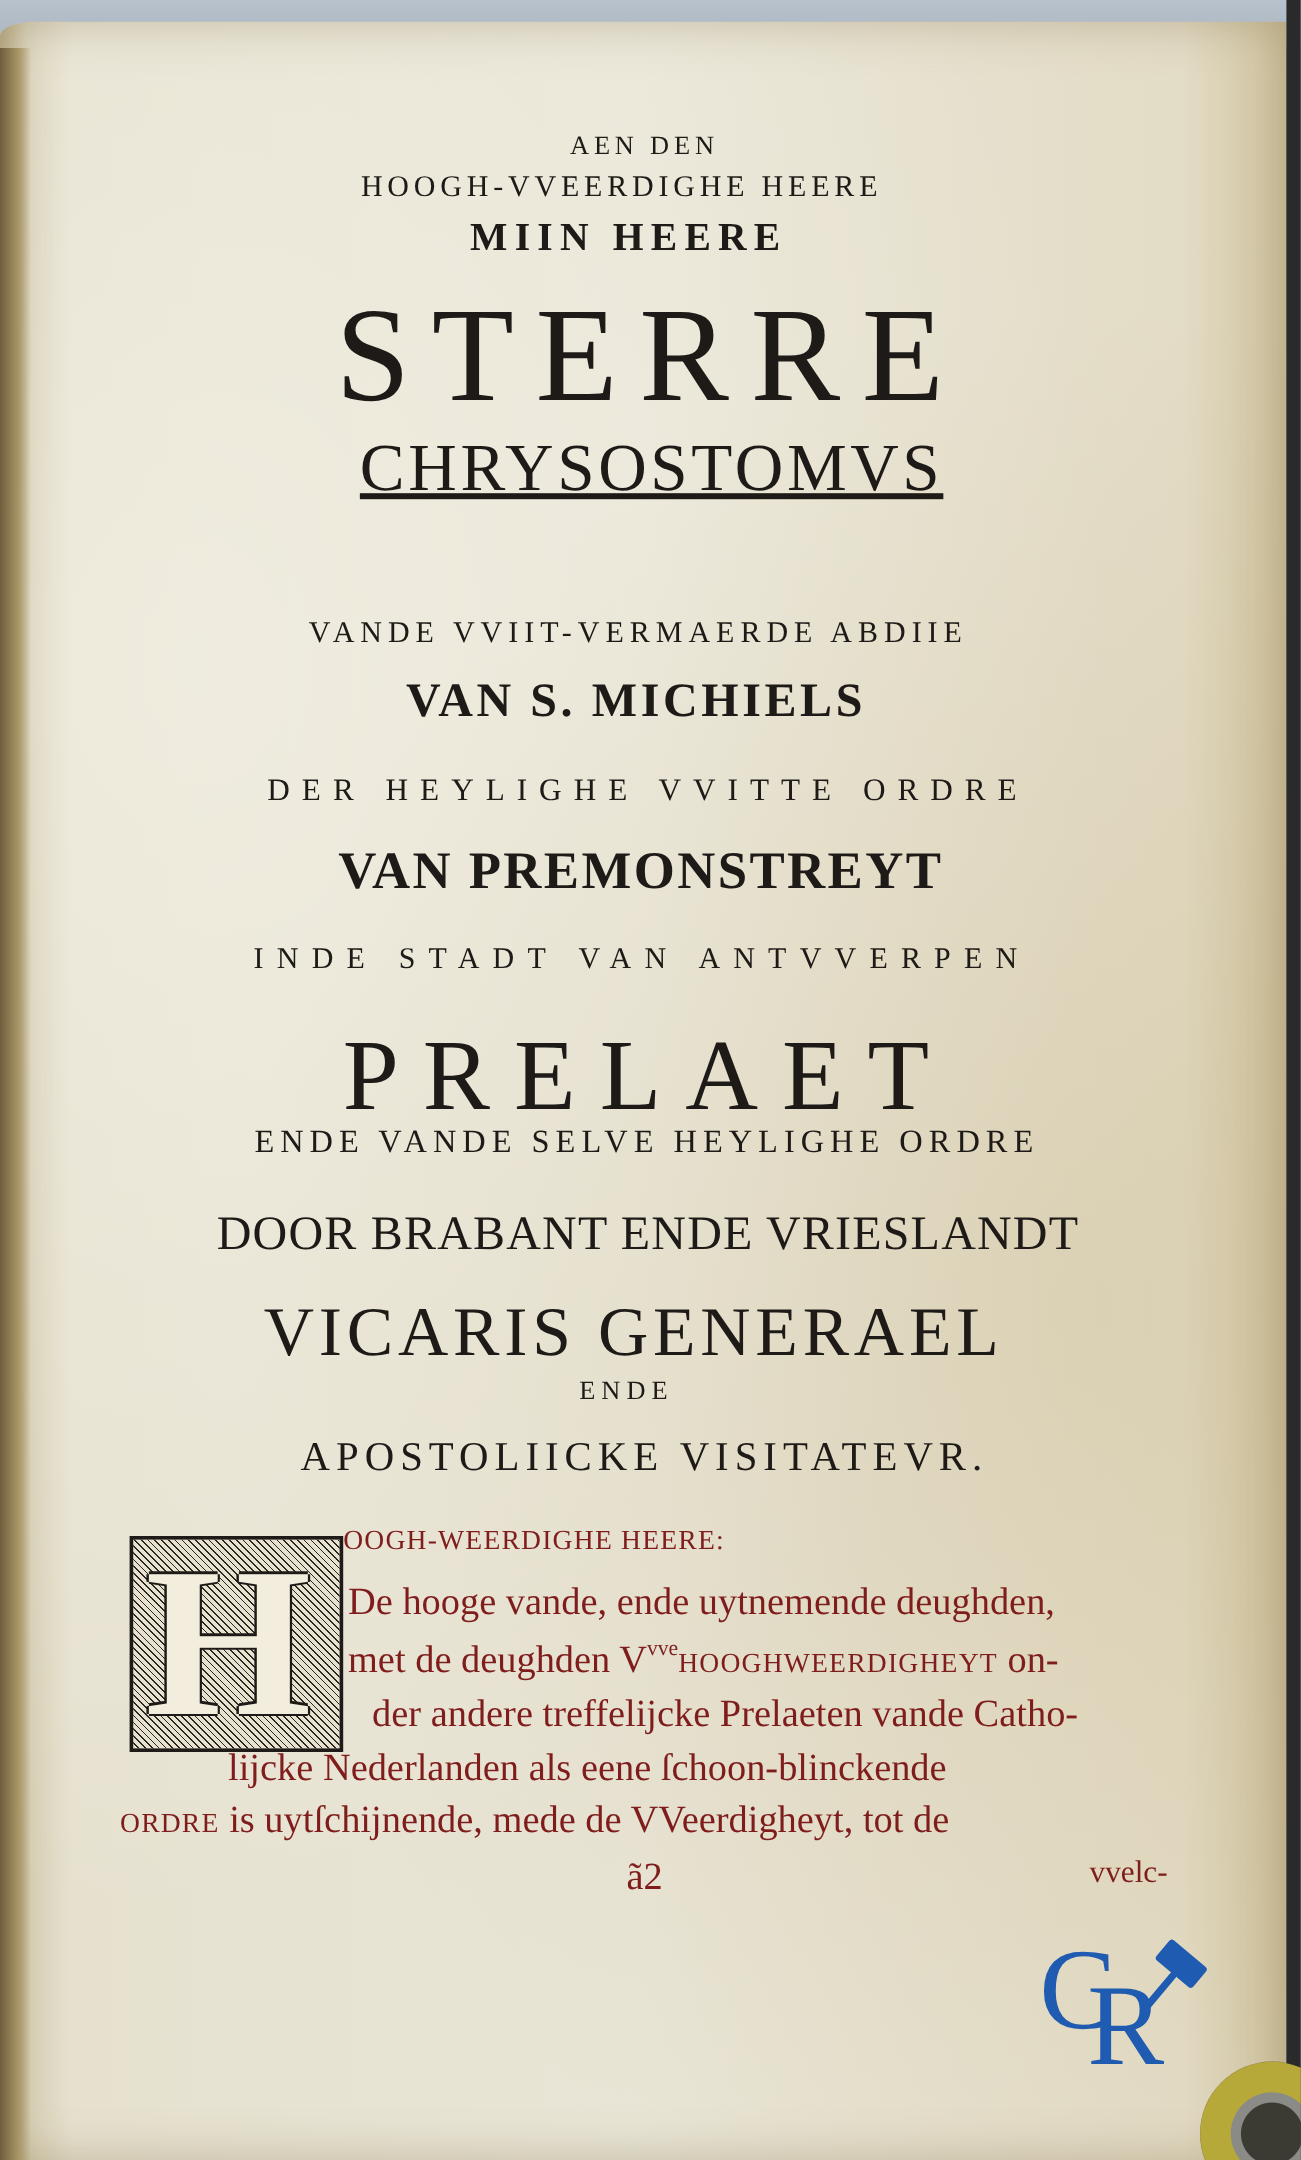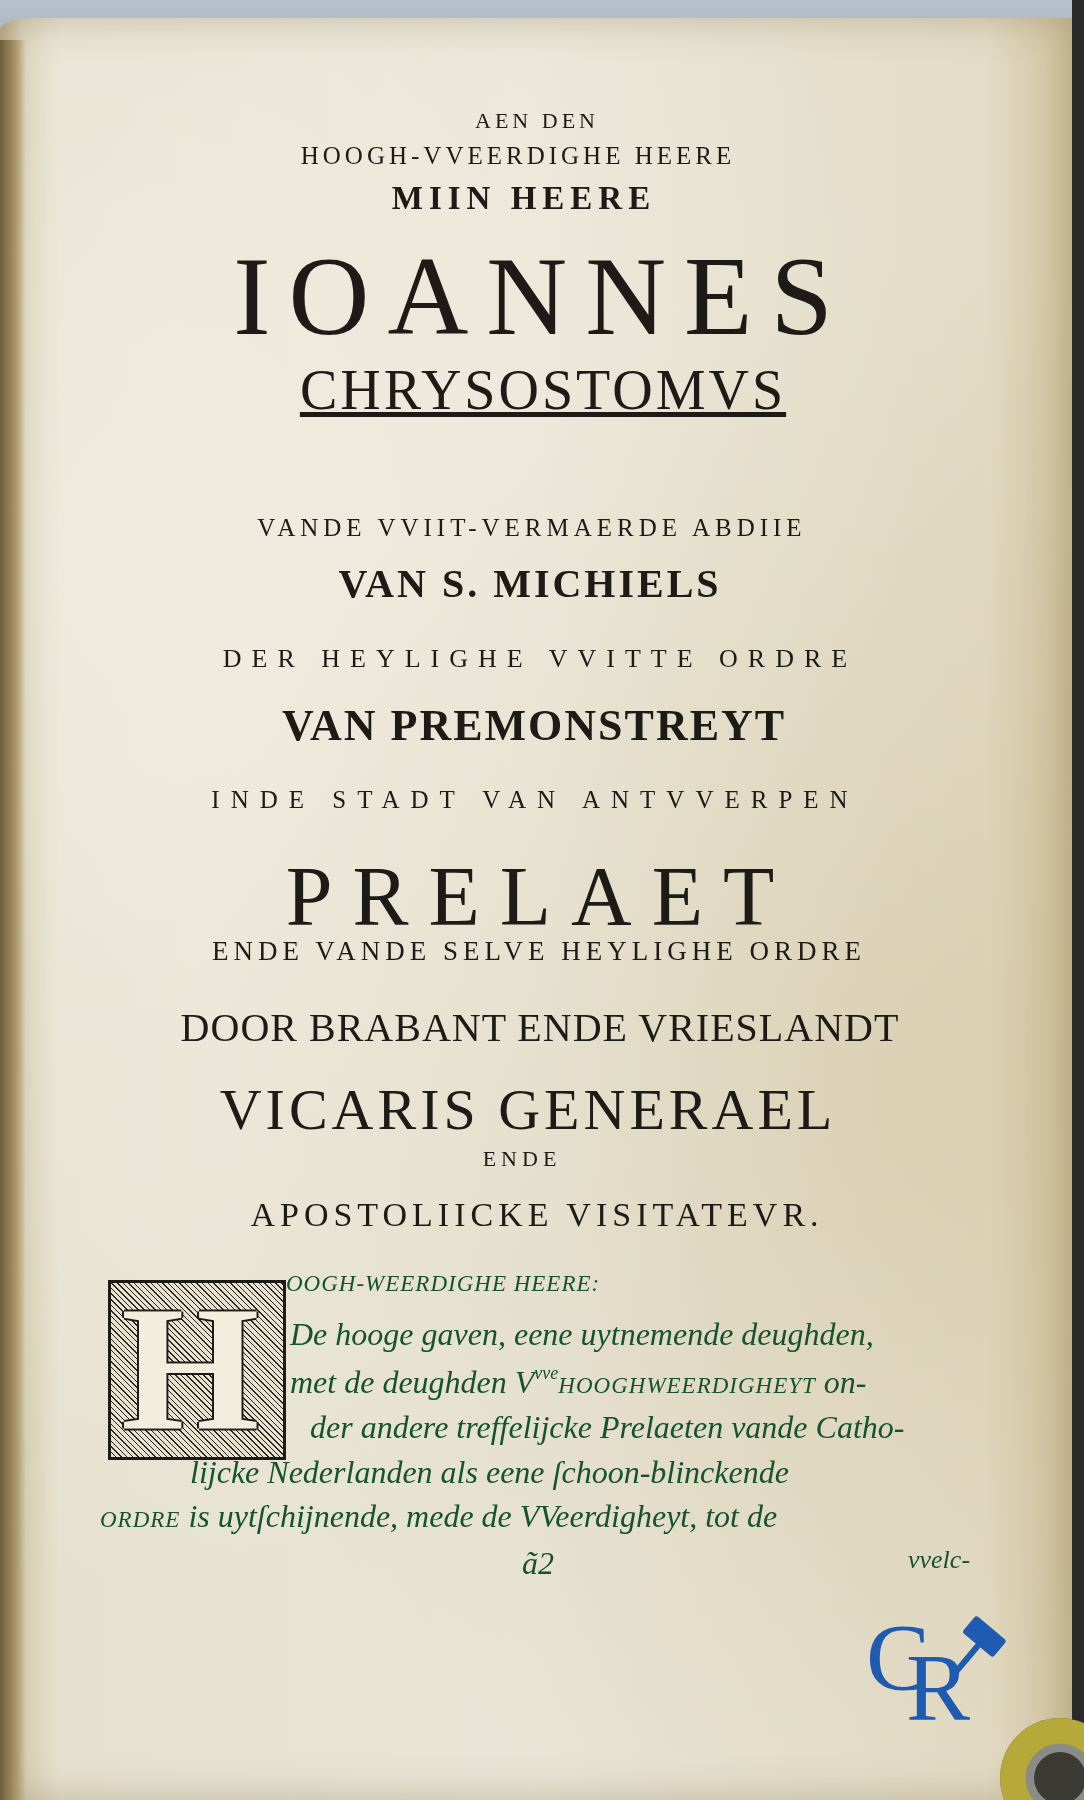--- a/index.html
+++ b/index.html
@@ -32,21 +32,21 @@
   #l7 { top:560px; font-size:40px; letter-spacing:3px; font-weight:bold; left:-12px; }
   #l8 { top:644px; font-size:26px; letter-spacing:10px; left:-2px; }
   #l9 { top:700px; font-size:44px; letter-spacing:2px; font-weight:bold; left:-8px; }
   #l10 { top:786px; font-size:25px; letter-spacing:11px; left:-7px; }
   #l11 { top:848px; font-size:84px; letter-spacing:20px; left:-2px; }
   #l12 { top:936px; font-size:27px; letter-spacing:5px; left:-3px; }
   #l13 { top:1004px; font-size:40px; letter-spacing:1px; left:-2px; }
   #l14 { top:1076px; font-size:58px; letter-spacing:4px; left:-14px; }
   #l15 { top:1146px; font-size:22px; letter-spacing:5px; left:-20px; }
   #l16 { top:1196px; font-size:34px; letter-spacing:5px; left:-5px; }
-  .body-text { position:absolute; color:#14532d; font-size:32px; white-space:nowrap;font-style:italic; }
+  .body-text { position:absolute; color:#7f1d1d; font-size:32px; white-space:nowrap; }
   #salutation { left:286px; top:1271px; font-size:23px; letter-spacing:1px; }
   #p1 { left:290px; top:1316px; }
   #p2 { left:290px; top:1363px; }
   #p3 { left:290px; top:1409px;margin-left:20px; }
   #p4 { left:190px; top:1454px; }
   #p5 { left:100px; top:1498px; }
   .sc { font-size:23px; letter-spacing:1px; }
   .sup { font-size:18px; vertical-align:14px; }
   #signature { left:522px; top:1545px; font-size:32px; }
   #catchword { left:908px; top:1545px; font-size:26px; }
@@ -68,40 +68,40 @@
 <body>
 
 <div class="wall"></div>
 <div class="page"></div>
 <div class="gutter"></div>
 <div class="rightedge"></div>
 
 <div id="l1" class="line">AEN DEN</div>
 <div id="l2" class="line">HOOGH-VVEERDIGHE HEERE</div>
 <div id="l3" class="line">MIIN HEERE</div>
-<div id="l4" class="line">IOANNES</div>
+<div id="l4" class="line">STERRE</div>
 <div id="l5" class="line">CHRYSOSTOMVS</div>
 <div id="l6" class="line">VANDE VVIIT-VERMAERDE ABDIIE</div>
 <div id="l7" class="line">VAN S. MICHIELS</div>
 <div id="l8" class="line">DER HEYLIGHE VVITTE ORDRE</div>
 <div id="l9" class="line">VAN PREMONSTREYT</div>
 <div id="l10" class="line">INDE STADT VAN ANTVVERPEN</div>
 <div id="l11" class="line">PRELAET</div>
 <div id="l12" class="line">ENDE VANDE SELVE HEYLIGHE ORDRE</div>
 <div id="l13" class="line">DOOR BRABANT ENDE VRIESLANDT</div>
 <div id="l14" class="line">VICARIS GENERAEL</div>
 <div id="l15" class="line">ENDE</div>
 <div id="l16" class="line">APOSTOLIICKE VISITATEVR.</div>
 
 <div class="initial">
   <span class="letter">H</span>
 </div>
 
 <div id="salutation" class="body-text">OOGH-WEERDIGHE HEERE:</div>
-<div id="p1" class="body-text">De hooge gaven, eene uytnemende deughden,</div>
+<div id="p1" class="body-text">De hooge vande, ende uytnemende deughden,</div>
 <div id="p2" class="body-text"><span>met de deughden V</span><span class="sup">vve</span><span class="sc">HOOGHWEERDIGHEYT</span><span> on-</span></div>
 <div id="p3" class="body-text">der andere treffelijcke Prelaeten vande Catho-</div>
 <div id="p4" class="body-text">lijcke Nederlanden als eene ſchoon-blinckende</div>
 <div id="p5" class="body-text"><span class="sc">ORDRE</span><span> is uytſchijnende, mede de VVeerdigheyt, tot de</span></div>
 
 <div id="signature" class="body-text">ã2</div>
 <div id="catchword" class="body-text">vvelc-</div>
 
 <div class="logo">
   <svg width="160" height="130" viewBox="0 0 160 130">

